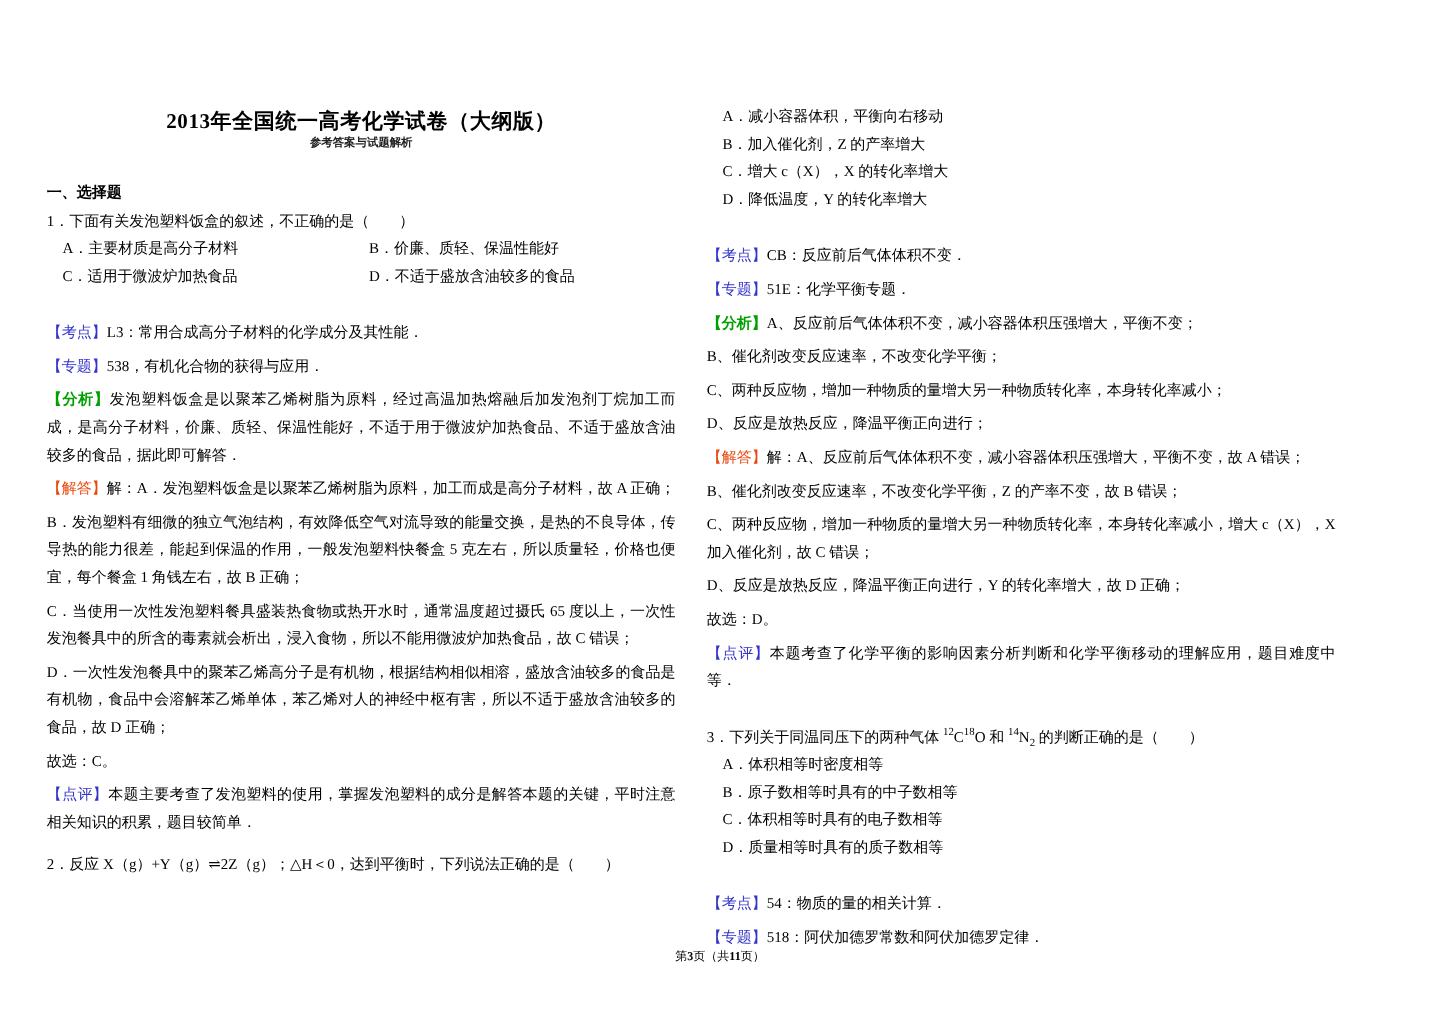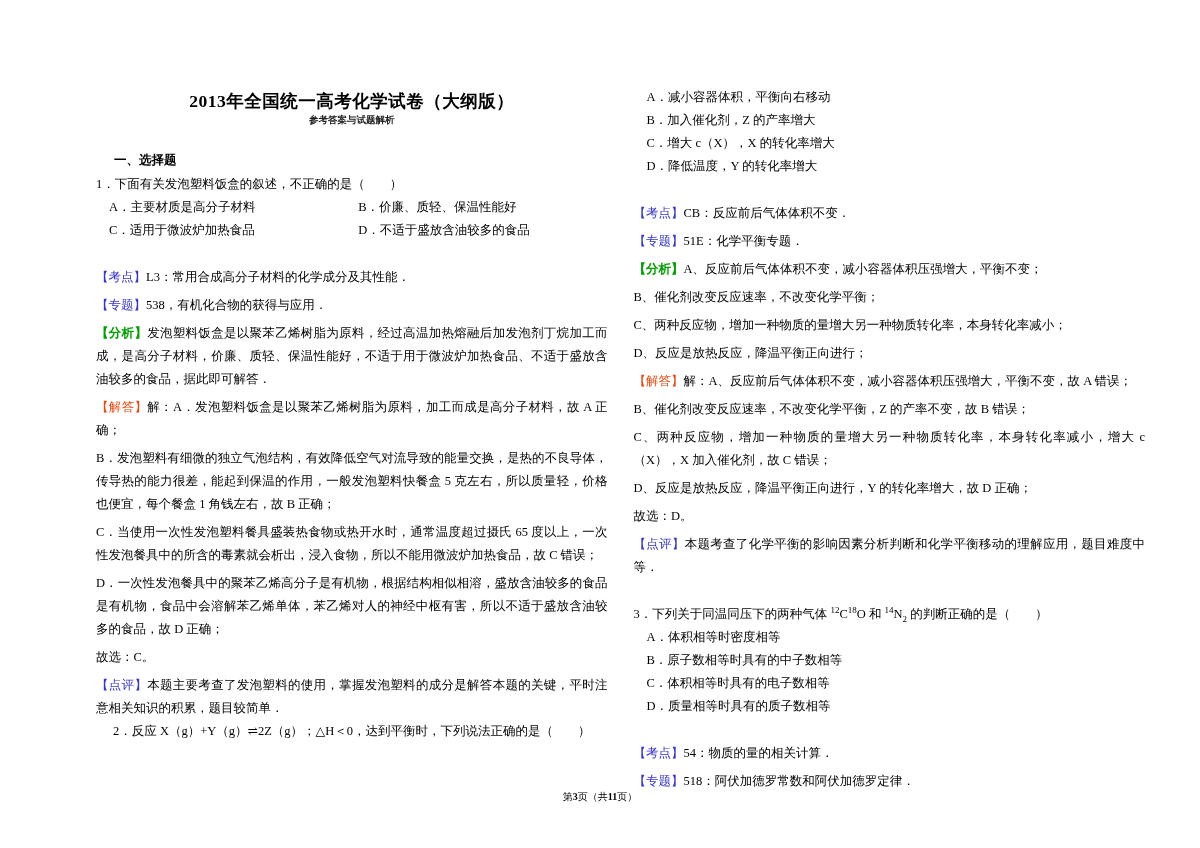--- a/index.html
+++ b/index.html
@@ -4,37 +4,37 @@
 <style>
   * { margin: 0; padding: 0; box-sizing: border-box; }
   html, body { background: #ffffff; }
   body {
     width: 1200px; height: 848px;
     font-family: "Liberation Serif", "DejaVu Serif", serif;
     color: #000;
     overflow: hidden;
   }
   .page { position: relative; width: 1200px; height: 848px; overflow: hidden; background: var(--page-bg, #fff); }
-  .columns { display: flex; padding: 0 55px 0 96px; gap: 26px; }
+  .columns { display: flex; padding: 0 55px 0 39px; gap: 26px; }
   .col { width: 524px; font-size: 12.5px; line-height: 23px; }
   .col-left  { padding-top: 88px; }
   .col-right { padding-top: 86px; }
 
   .exam-title { font-size: 17.5px; font-weight: bold; text-align: center; line-height: 26px; letter-spacing: 0.5px; }
   .subtitle   { font-size: 9.5px; font-weight: bold; text-align: center; margin-top: 0; line-height: 13px; color: #222; }
 
-  .section-header { font-weight: bold; margin-top: 22px; margin-left: 18px; }
+  .section-header { font-weight: bold; margin-top: 22px; }
   .stem { margin-top: 1px; }
   .opt-grid { display: grid; grid-template-columns: 1fr 1fr; padding-left: 13px; }
   .opt-list { padding-left: 13px; }
   .opt-list .opt { display: block; }
 
   .blk { margin-top: 5px; text-align: justify; }
   .gap-lg { margin-top: 24px; }
-  .gap-md { margin-top: 0; text-align: center; }
+  .gap-md { margin-top: 12px; }
 
   .lbl-blue   { color: var(--label-blue,   #3535cc); }
   .lbl-green  { color: var(--label-green,  #00a000); font-weight: bold; }
   .lbl-orange { color: var(--label-orange, #e8490f); }
 
   sup, sub { font-size: 9px; line-height: 0; }
 
   .footer { position: absolute; left: 0; right: 0; bottom: 44px; text-align: center; font-size: 10px; color: #000; }
   .footer b { font-weight: bold; }
 </style>

